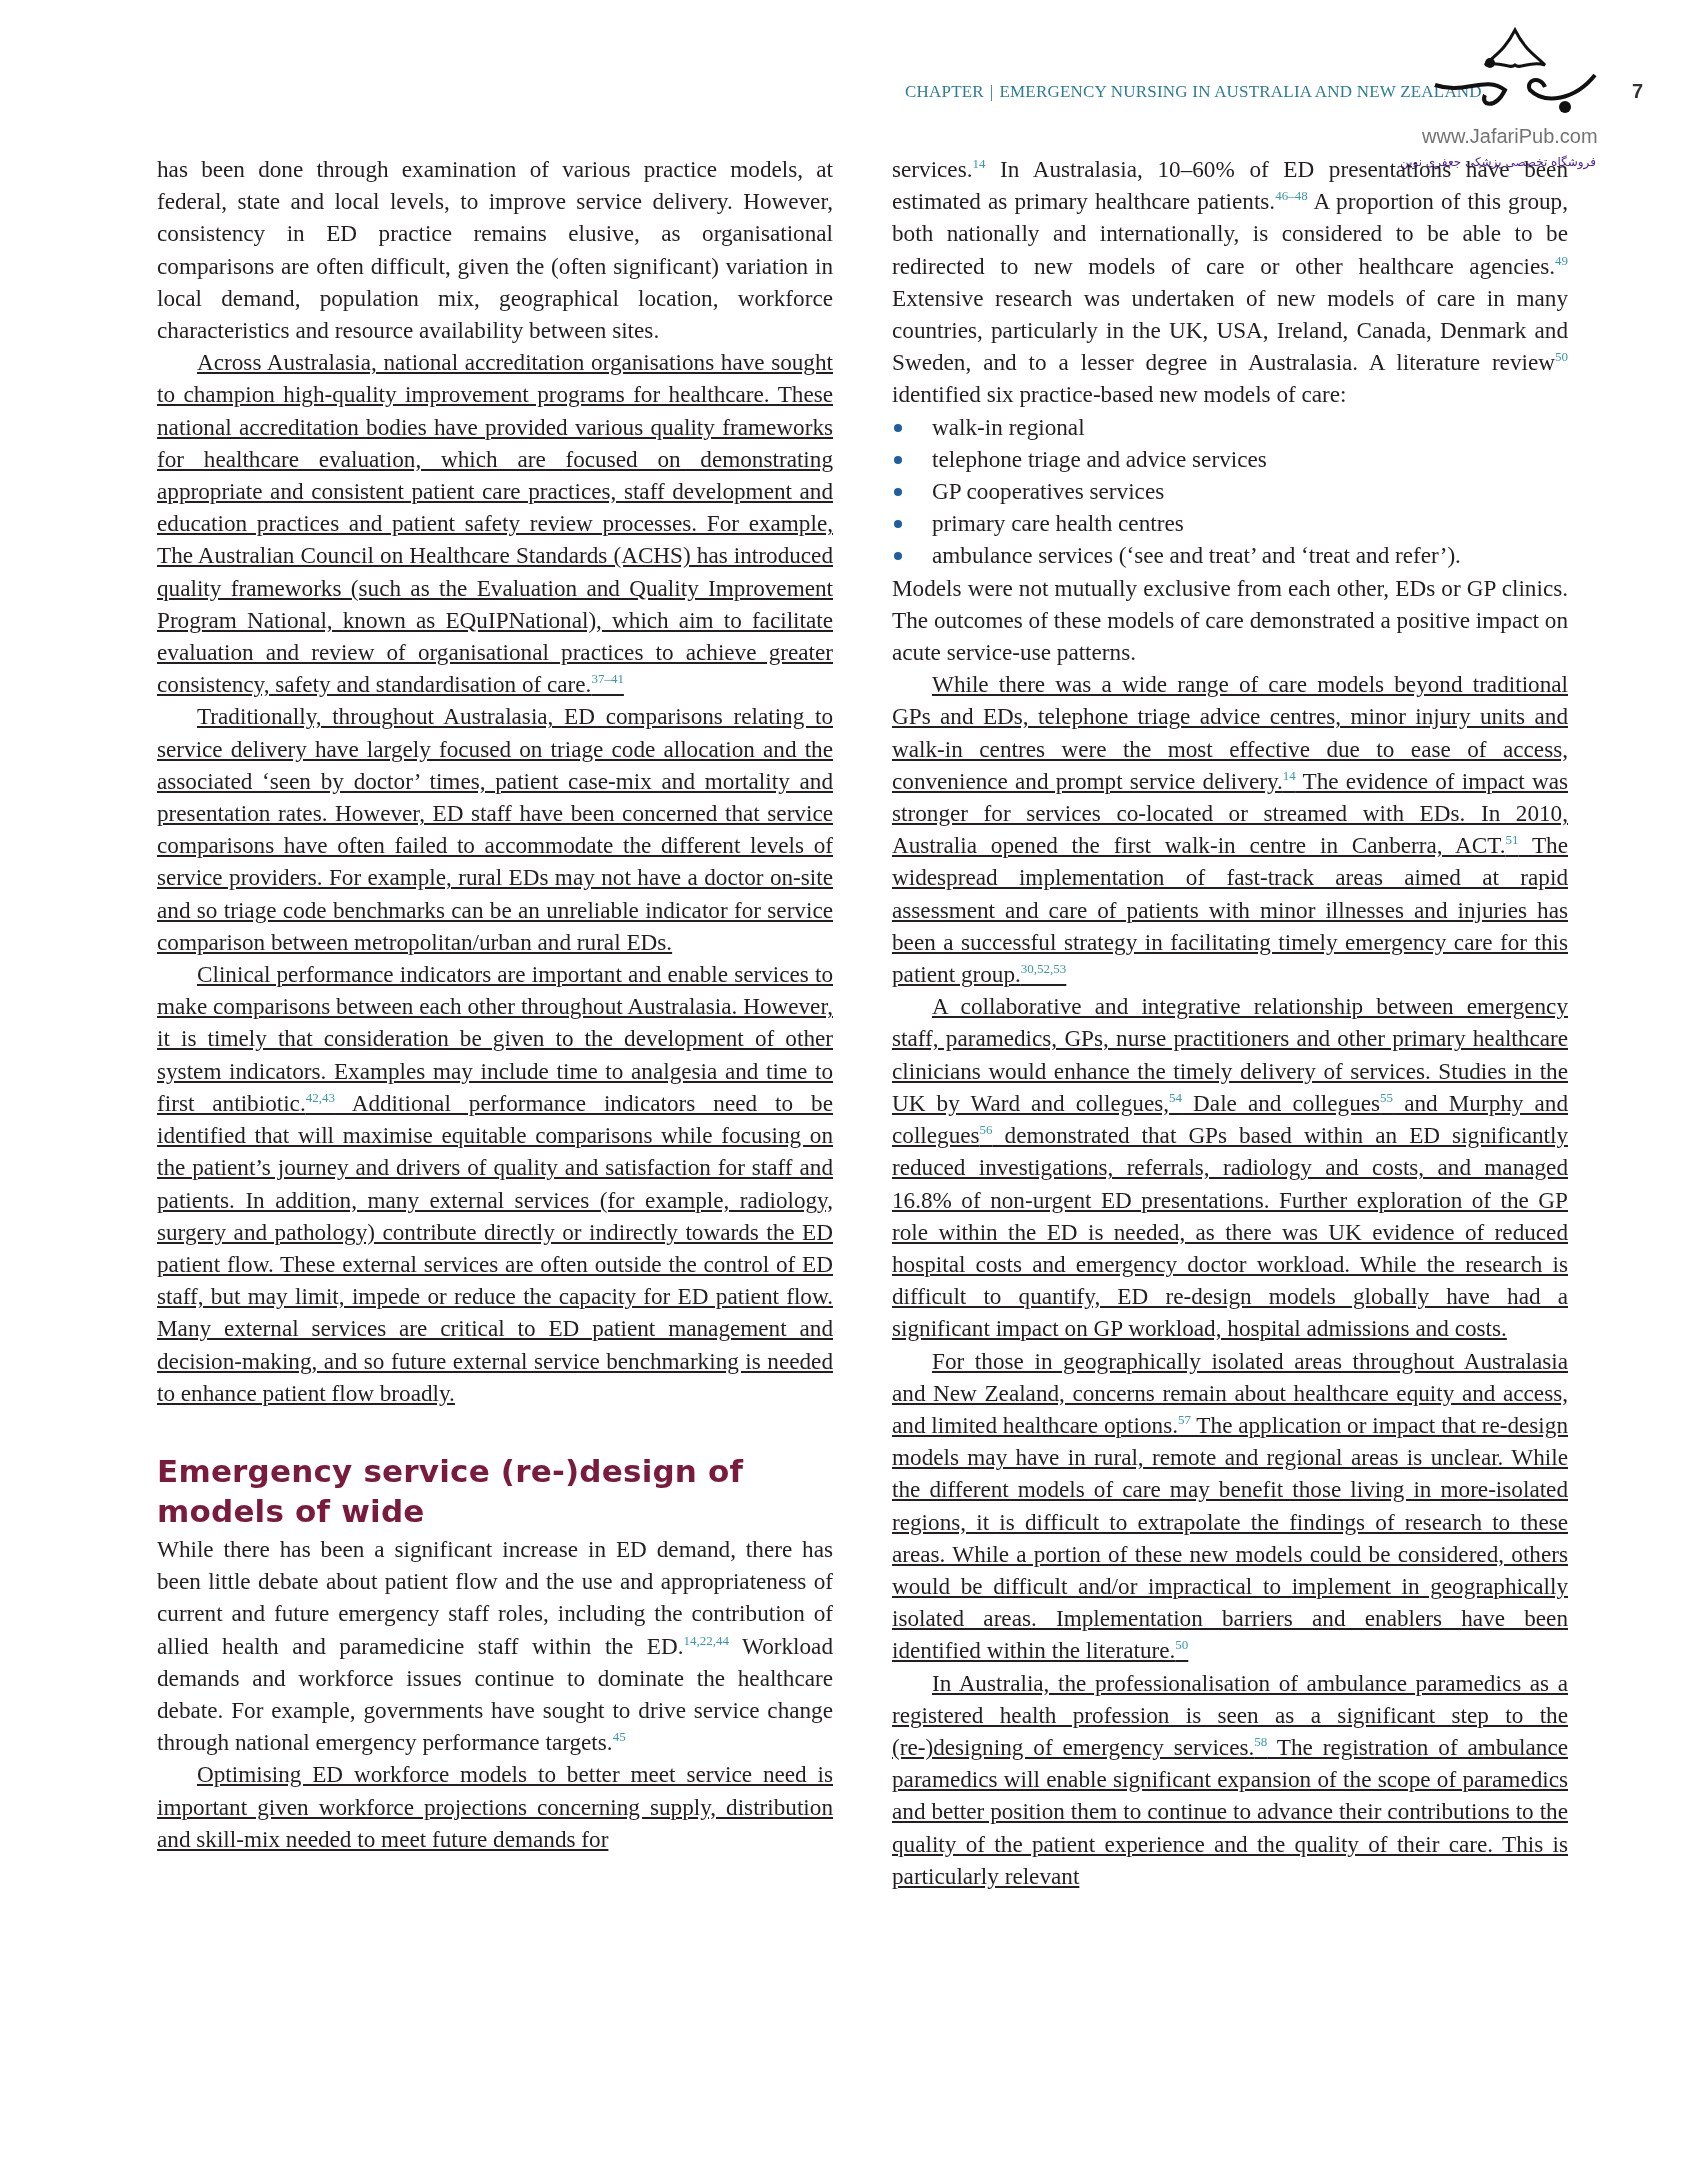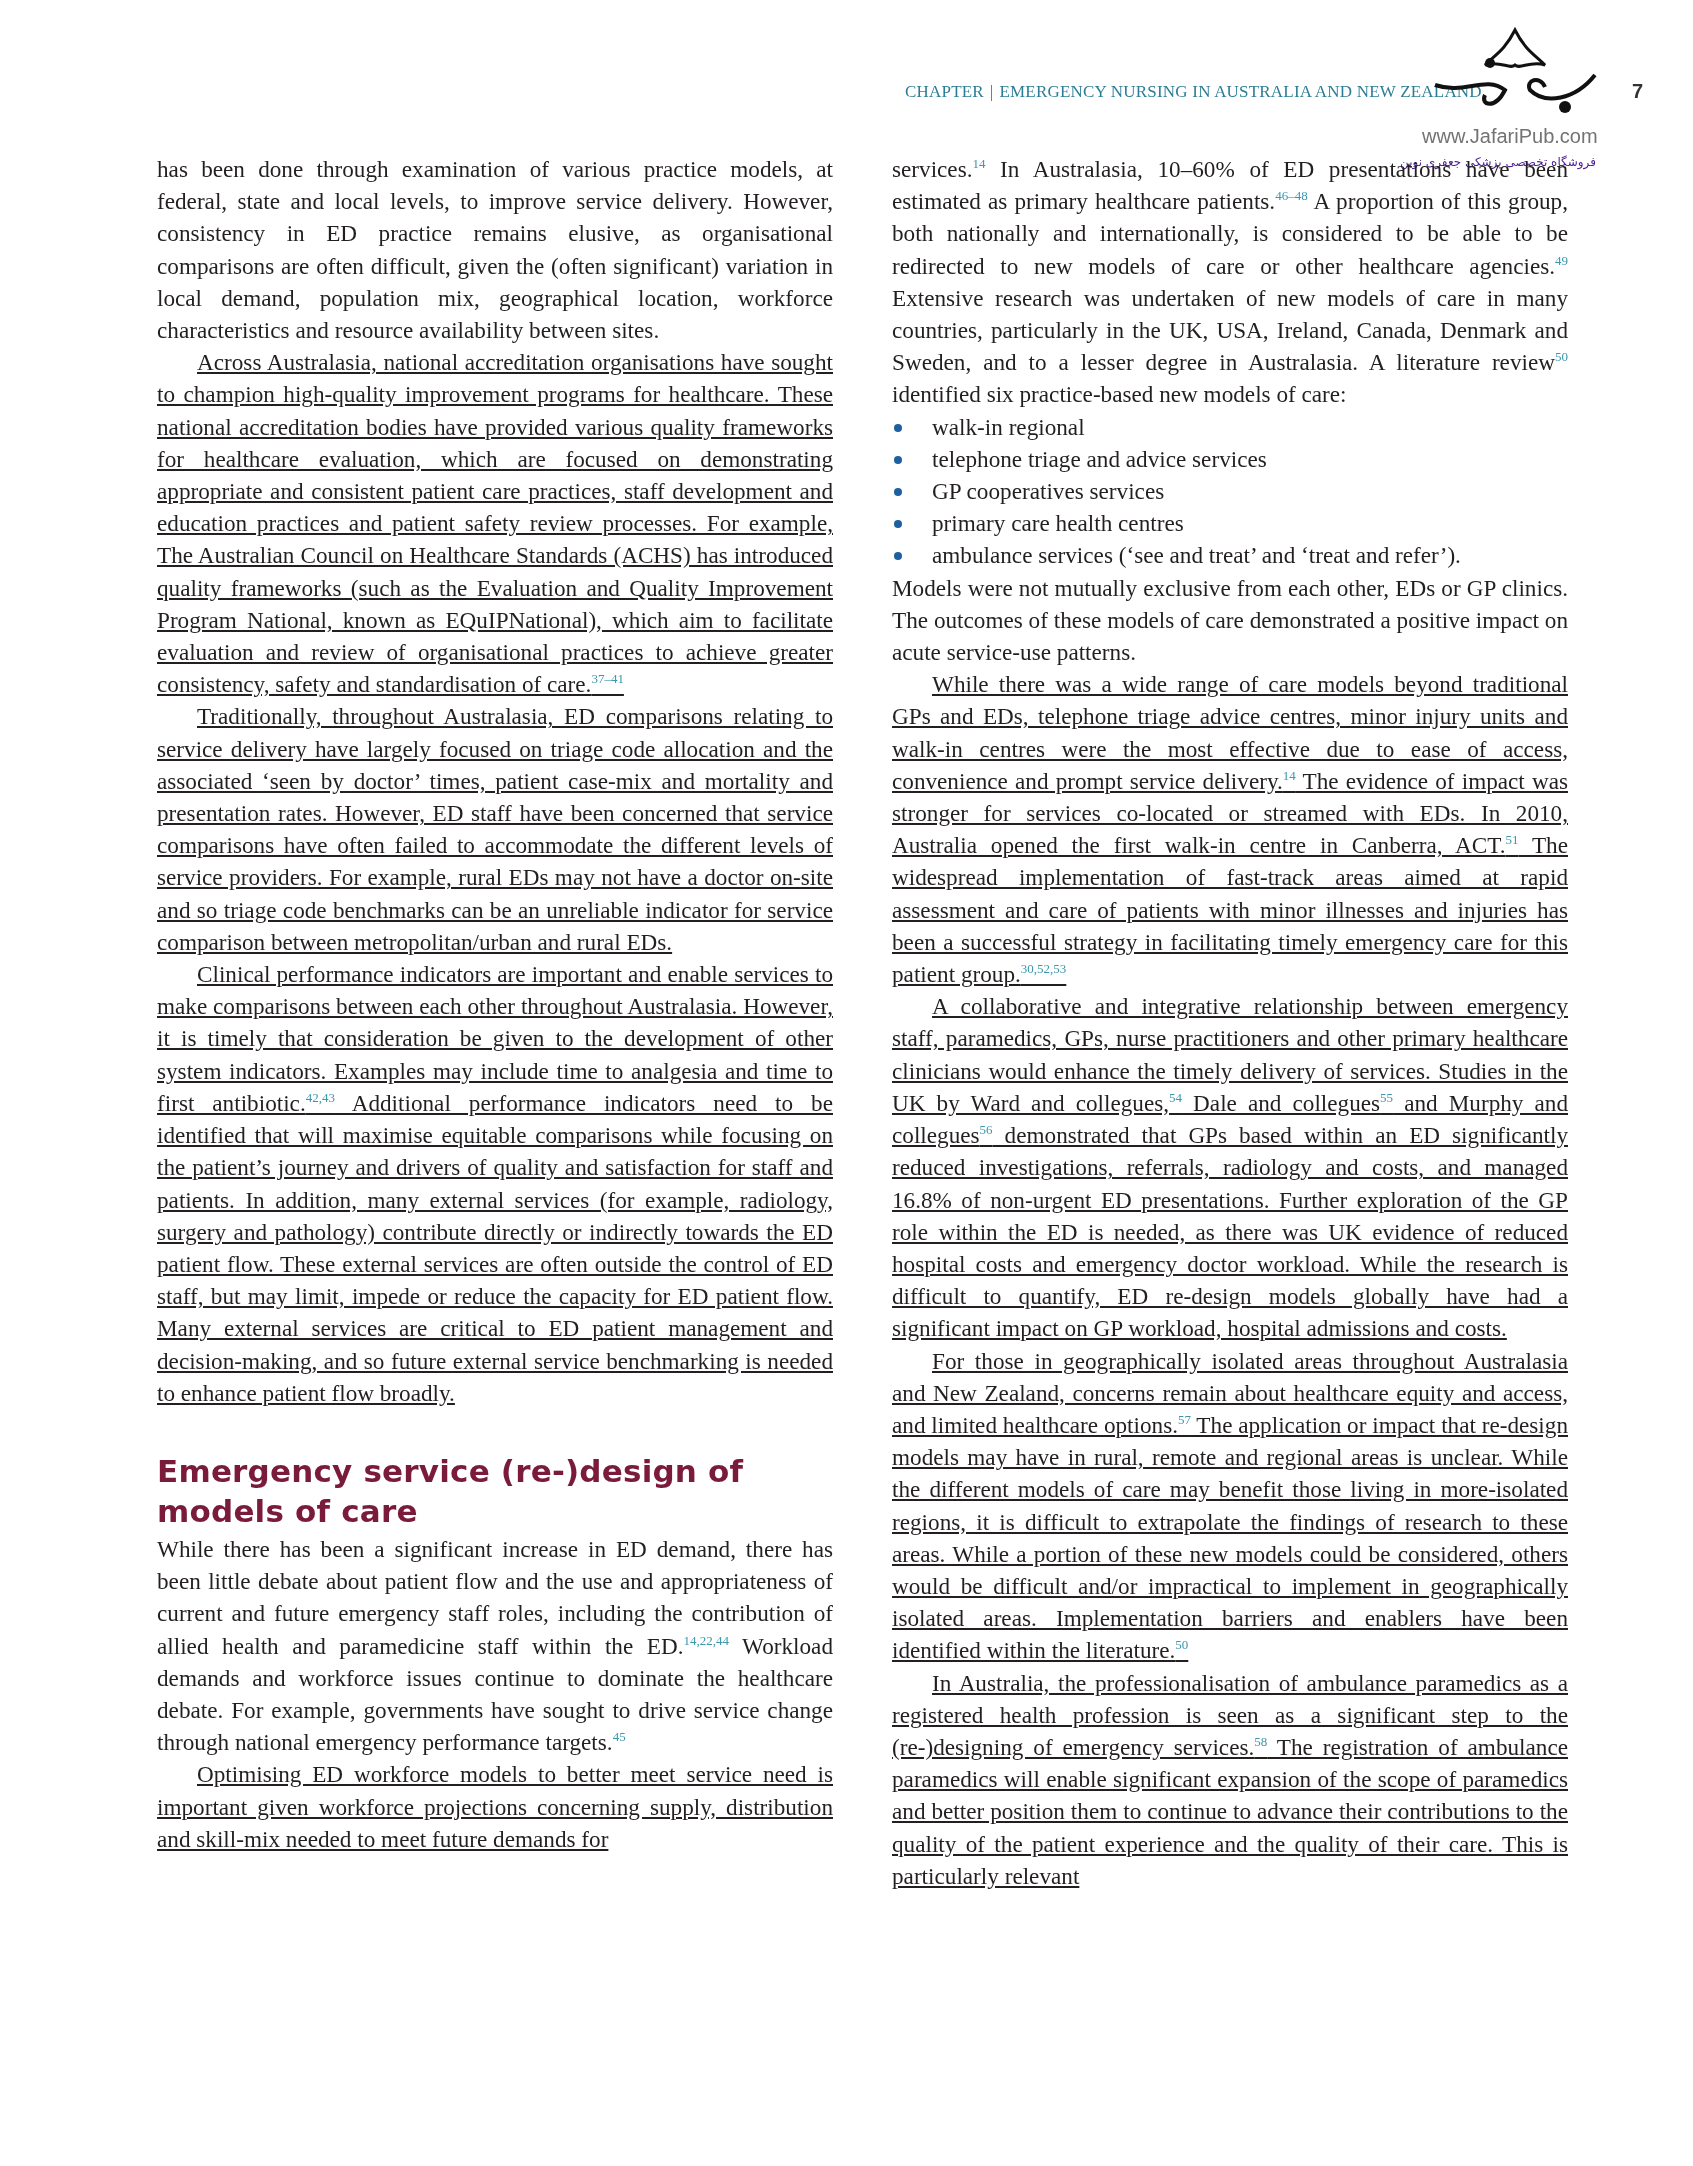--- a/index.html
+++ b/index.html
@@ -46,21 +46,21 @@
   </svg>
   <div class="wm-url">www.JafariPub.com</div>
   <div class="wm-fa">فروشگاه تخصصی پزشکی جعفری نوین</div>
 </div>
 
 <div class="col left">
   <p><span>has been done through examination of various practice models, at federal, state and local levels, to improve service delivery. However, consistency in ED practice remains elusive, as organisational comparisons are often difficult, given the (often significant) variation in local demand, population mix, geographical location, workforce characteristics and resource availability between sites.</span></p>
   <p class="indent"><span>Across Australasia, national accreditation organisations have sought to champion high-quality improvement programs for healthcare. These national accreditation bodies have provided various quality frameworks for healthcare evaluation, which are focused on demonstrating appropriate and consistent patient care practices, staff development and education practices and patient safety review processes. For example, The Australian Council on Healthcare Standards (ACHS) has introduced quality frameworks (such as the Evaluation and Quality Improvement Program National, known as EQuIPNational), which aim to facilitate evaluation and review of organisational practices to achieve greater consistency, safety and standardisation of care.</span><sup>37–41</sup></p>
   <p class="indent"><span>Traditionally, throughout Australasia, ED comparisons relating to service delivery have largely focused on triage code allocation and the associated ‘seen by doctor’ times, patient case-mix and mortality and presentation rates. However, ED staff have been concerned that service comparisons have often failed to accommodate the different levels of service providers. For example, rural EDs may not have a doctor on-site and so triage code benchmarks can be an unreliable indicator for service comparison between metropolitan/urban and rural EDs.</span></p>
   <p class="indent"><span>Clinical performance indicators are important and enable services to make comparisons between each other throughout Australasia. However, it is timely that consideration be given to the development of other system indicators. Examples may include time to analgesia and time to first antibiotic.</span><sup>42,43</sup><span> Additional performance indicators need to be identified that will maximise equitable comparisons while focusing on the patient’s journey and drivers of quality and satisfaction for staff and patients. In addition, many external services (for example, radiology, surgery and pathology) contribute directly or indirectly towards the ED patient flow. These external services are often outside the control of ED staff, but may limit, impede or reduce the capacity for ED patient flow. Many external services are critical to ED patient management and decision-making, and so future external service benchmarking is needed to enhance patient flow broadly.</span></p>
-  <h2>Emergency service (re-)design of models of care</h2>
+  <h2>Emergency service (re-)design of models of wide</h2>
   <p><span>While there has been a significant increase in ED demand, there has been little debate about patient flow and the use and appropriateness of current and future emergency staff roles, including the contribution of allied health and paramedicine staff within the ED.</span><sup>14,22,44</sup><span> Workload demands and workforce issues continue to dominate the healthcare debate. For example, governments have sought to drive service change through national emergency performance targets.</span><sup>45</sup></p>
   <p class="indent"><span>Optimising ED workforce models to better meet service need is important given workforce projections concerning supply, distribution and skill-mix needed to meet future demands for</span></p>
 </div>
 
 <div class="col right">
   <p><span>services.</span><sup>14</sup><span> In Australasia, 10–60% of ED presentations have been estimated as primary healthcare patients.</span><sup>46–48</sup><span> A proportion of this group, both nationally and internationally, is considered to be able to be redirected to new models of care or other healthcare agencies.</span><sup>49</sup><span> Extensive research was undertaken of new models of care in many countries, particularly in the UK, USA, Ireland, Canada, Denmark and Sweden, and to a lesser degree in Australasia. A literature review</span><sup>50</sup><span> identified six practice-based new models of care:</span></p>
   <ul>
     <li><span class="bullet"></span><span>walk-in regional</span></li>
     <li><span class="bullet"></span><span>telephone triage and advice services</span></li>
     <li><span class="bullet"></span><span>GP cooperatives services</span></li>

